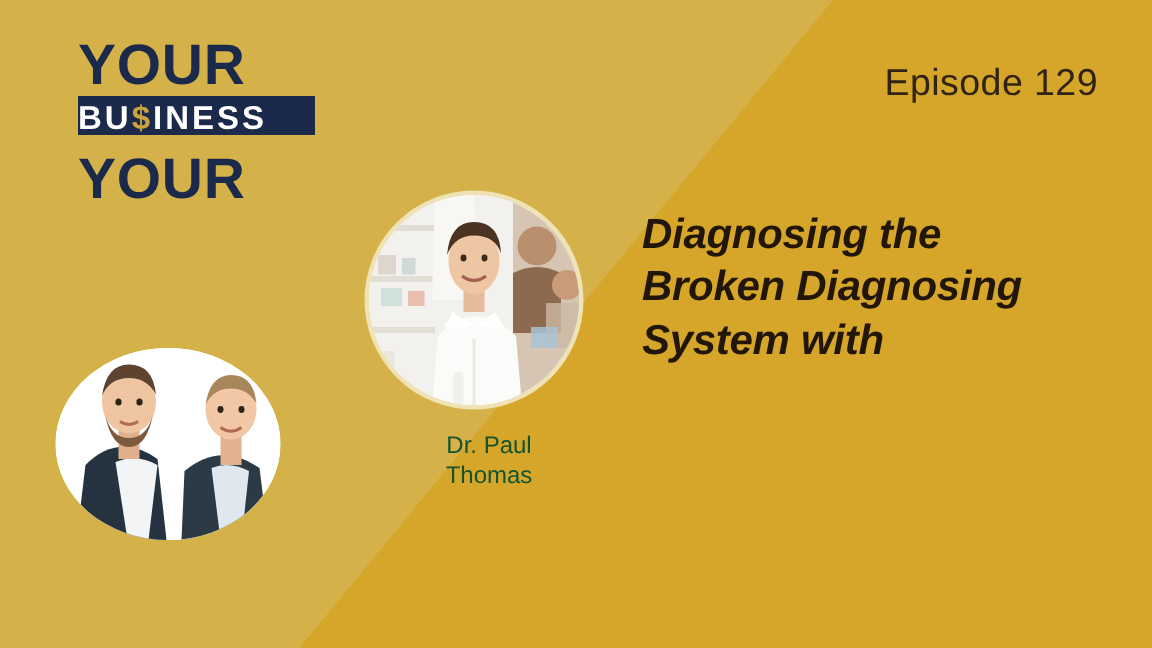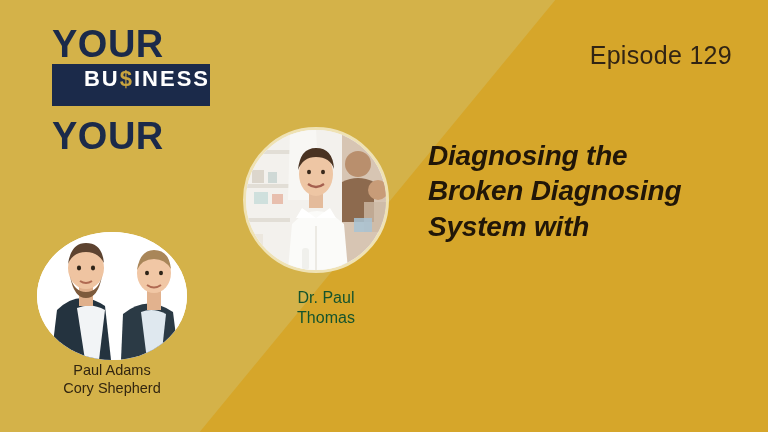--- a/index.html
+++ b/index.html
@@ -43,22 +43,22 @@
     line-height: 0.95;
     letter-spacing: 0.5px;
     color: #1b2a4a;
   }
   .logo-bar {
     background: #1b2a4a;
     color: #ffffff;
     font-weight: bold;
     font-size: 22px;
     letter-spacing: 2.0px;
-    text-align: right;
-    padding: 3px 0 16px 0;
+    text-align: left;
+    padding: 3px 0 0 0;
     margin-top: 2px;
     line-height: 1.05;
   }
   .logo-bar.wealth {
     font-size: 24px;
     letter-spacing: 4.5px;
   }
   .logo-dollar { color: #c9a43f; }
   .logo-row2 { margin-top: 12px; }
 
@@ -232,19 +232,15 @@
       <path d="M86 82 q24 -20 50 -2 l6 48 l-58 0 z" fill="#2b3a45"></path>
       <path d="M104 80 l6 48 l14 0 l5 -46 q-13 -7 -25 -2 z" fill="#dfe8ef"></path>
       <rect x="110" y="58" width="14" height="20" fill="#e2b28e"></rect>
       <ellipse cx="117" cy="41" rx="17" ry="20" fill="#f1c7a5"></ellipse>
       <path d="M100 38 q3 -20 17 -20 q15 0 17 19 q-6 -10 -17 -10 q-12 0 -17 11 z" fill="#a98659"></path>
       <ellipse cx="110" cy="41" rx="2" ry="2.3" fill="#2e2418"></ellipse>
       <ellipse cx="124" cy="41" rx="2" ry="2.3" fill="#2e2418"></ellipse>
       <path d="M110 53 q7 5 14 0" stroke="#b06a52" stroke-width="2" fill="none"></path>
     </svg>
   </div>
-  <div id="host-names">
-    <div>Paul Adams</div>
-    <div>Cory Shepherd</div>
-  </div>
 
 
 </div>
 
 </body></html>

